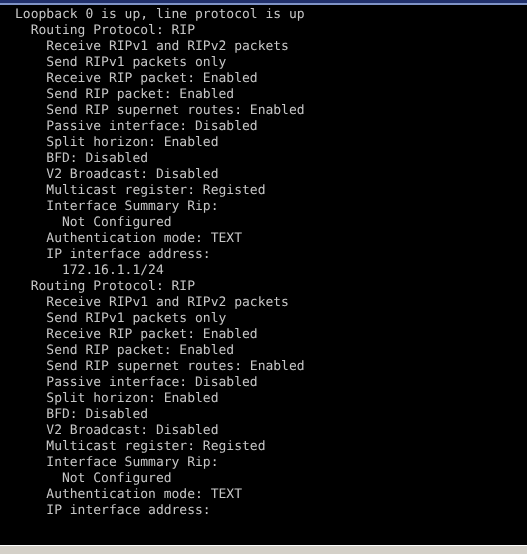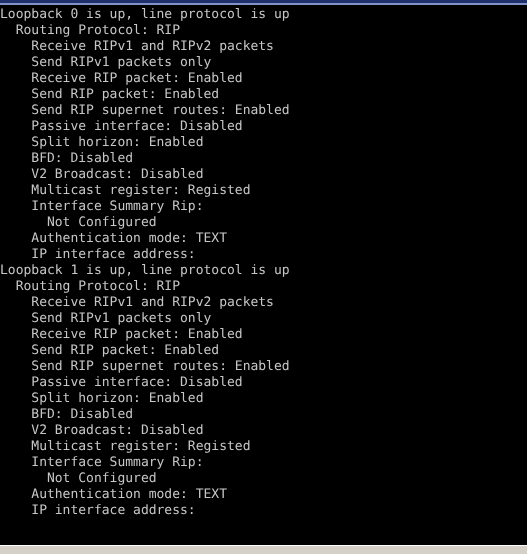--- a/index.html
+++ b/index.html
@@ -37,21 +37,21 @@
     width: 100%;
     background: #7f93c6;
     flex: 0 0 auto;
   }
 
   .console {
     flex: 1 1 auto;
     background: #000000;
     overflow: hidden;
     position: relative;
-    padding: 2px 0 0 0;
+    padding: 2px 0 0 15px;
     box-sizing: border-box;
   }
 
   .line {
     color: #c6c6c6;
     font-size: 13px;
     line-height: 16px;
     height: 16px;
     white-space: pre;
     letter-spacing: 0px;
@@ -87,21 +87,21 @@
       <div class="line">    Send RIP supernet routes: Enabled</div>
       <div class="line">    Passive interface: Disabled</div>
       <div class="line">    Split horizon: Enabled</div>
       <div class="line">    BFD: Disabled</div>
       <div class="line">    V2 Broadcast: Disabled</div>
       <div class="line">    Multicast register: Registed</div>
       <div class="line">    Interface Summary Rip:</div>
       <div class="line">      Not Configured</div>
       <div class="line">    Authentication mode: TEXT</div>
       <div class="line">    IP interface address:</div>
-      <div class="line">Loopback 1 is up, line protocol is up</div>
+      <div class="line">      172.16.1.1/24</div>
       <div class="line">  Routing Protocol: RIP</div>
       <div class="line">    Receive RIPv1 and RIPv2 packets</div>
       <div class="line">    Send RIPv1 packets only</div>
       <div class="line">    Receive RIP packet: Enabled</div>
       <div class="line">    Send RIP packet: Enabled</div>
       <div class="line">    Send RIP supernet routes: Enabled</div>
       <div class="line">    Passive interface: Disabled</div>
       <div class="line">    Split horizon: Enabled</div>
       <div class="line">    BFD: Disabled</div>
       <div class="line">    V2 Broadcast: Disabled</div>

